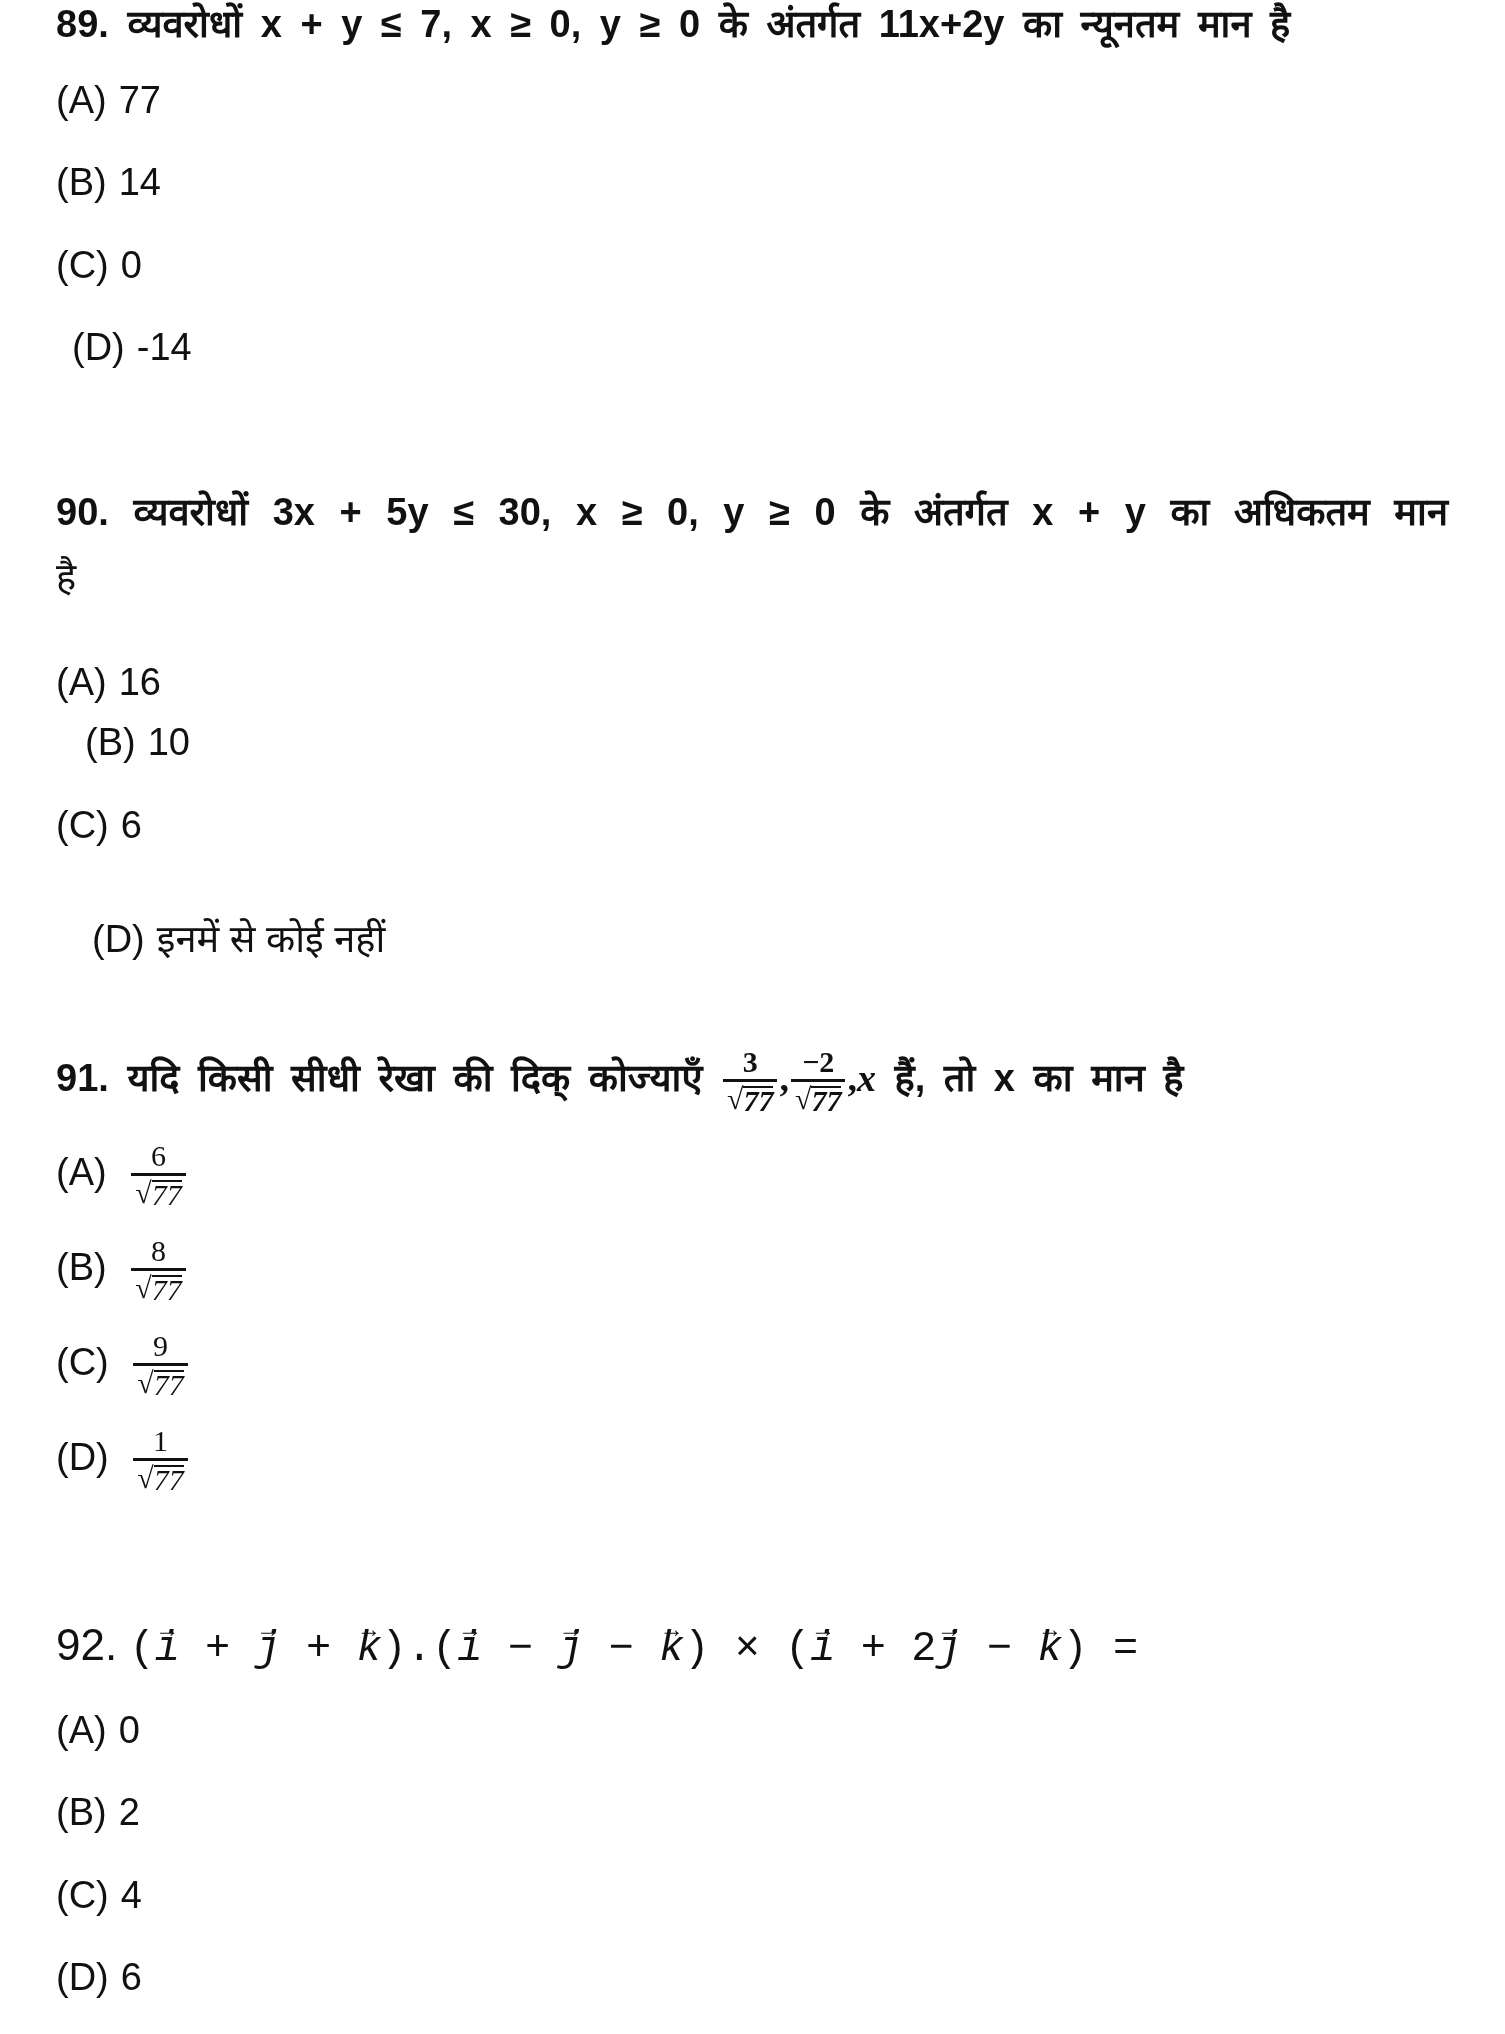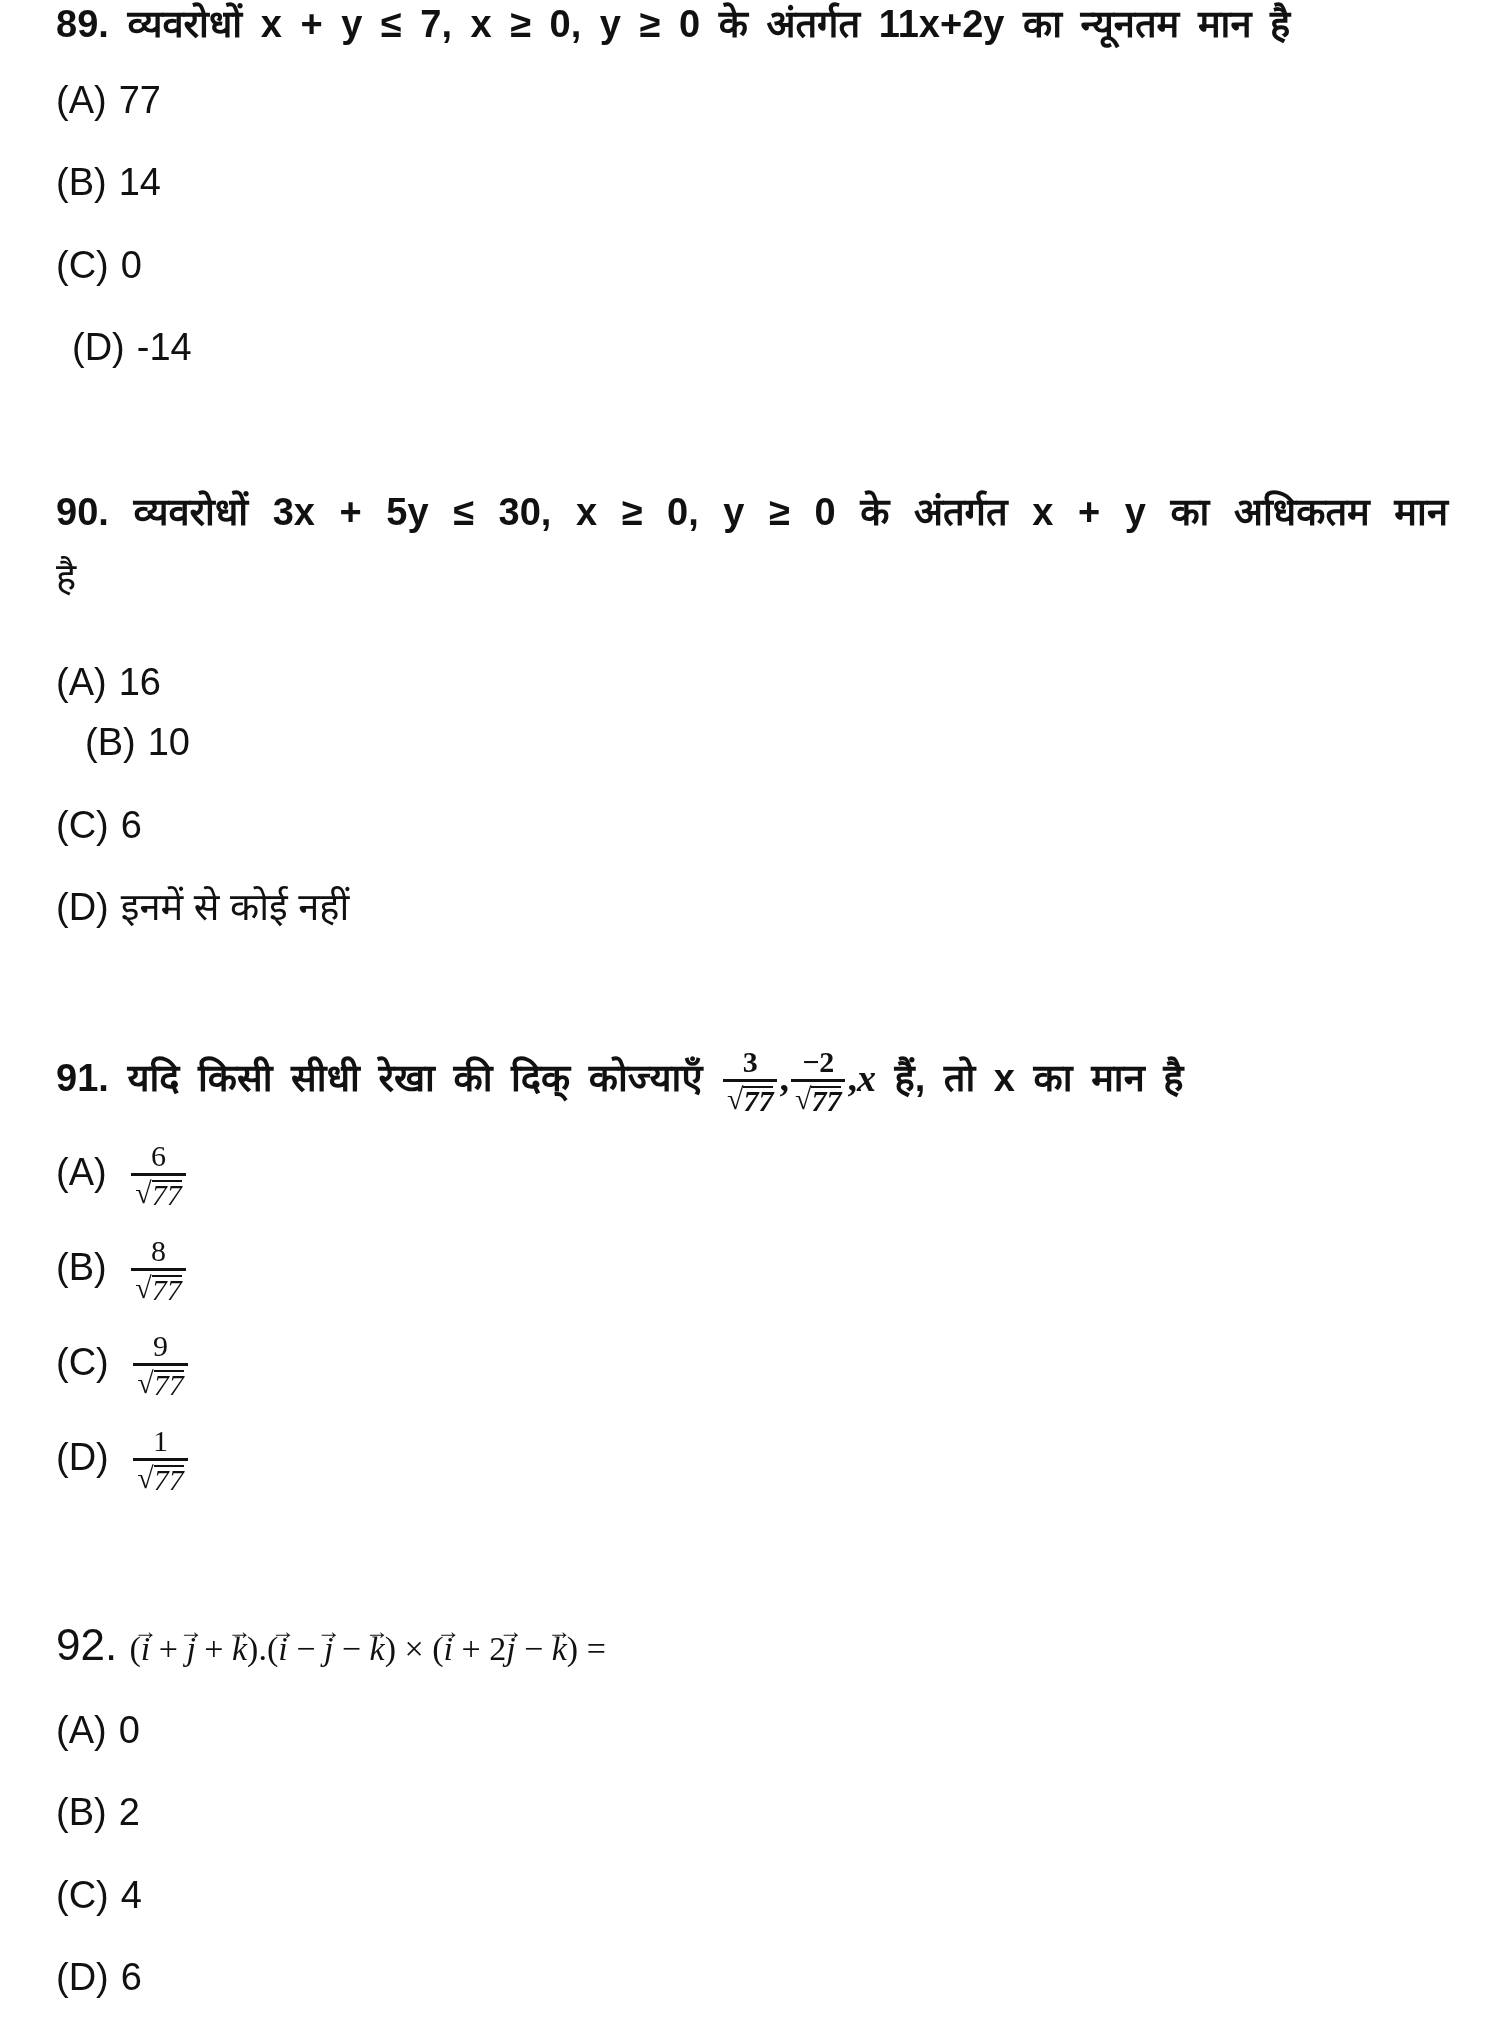--- a/index.html
+++ b/index.html
@@ -21,21 +21,21 @@
       display: inline-flex; flex-direction: column; align-items: center;
       vertical-align: middle; font-family: "Liberation Serif", "DejaVu Serif", serif;
       font-size: 30px; line-height: 30px; margin: 0 2px;
     }
     .frac .num { padding: 0 4px 2px; }
     .frac .den { border-top: 3px solid #111; padding: 2px 4px 0; }
     .sqrt-wrap { display: inline-flex; align-items: flex-end; }
     .sqrt-sign { font-size: 30px; line-height: 30px; }
     .sqrt-body { border-top: 2px solid #111; line-height: 26px; font-style: italic; }
     .q92 { font-size: 44px; line-height: 50px; }
-    .q92 .math { font-size: 34px; }
+    .q92 .math { font-size: 42px; font-family: Liberation Mono, monospace; }
     .vec { position: relative; display: inline-block; font-style: italic; }
     .vec::before {
       content: "\2192"; position: absolute; left: 50%; top: -18px;
       transform: translateX(-50%); font-size: 24px; font-style: normal;
     }
   </style>
 </head>
 <body>
 
 <div class="line stem" style="top:2px;">
@@ -64,21 +64,21 @@
 </div>
 <div class="line" style="top:660px;">
   <span class="opt-label">(A)</span><span>16</span>
 </div>
 <div class="line" style="top:720px;margin-left:29px;">
   <span class="opt-label">(B)</span><span>10</span>
 </div>
 <div class="line" style="top:803px;">
   <span class="opt-label">(C)</span><span>6</span>
 </div>
-<div class="line" style="top:885px;">
+<div class="line" style="top:917px;margin-left:36px;">
   <span class="opt-label">(D)</span><span>इनमें से कोई नहीं</span>
 </div>
 
 <div class="line stem" style="top:1046px; line-height:64px;">
   <span>91.</span>
   <span>यदि किसी सीधी रेखा की दिक् कोज्याएँ</span>
   <span class="frac">
     <span class="num">3</span>
     <span class="den sqrt-wrap">
         <span class="sqrt-sign">√</span>

